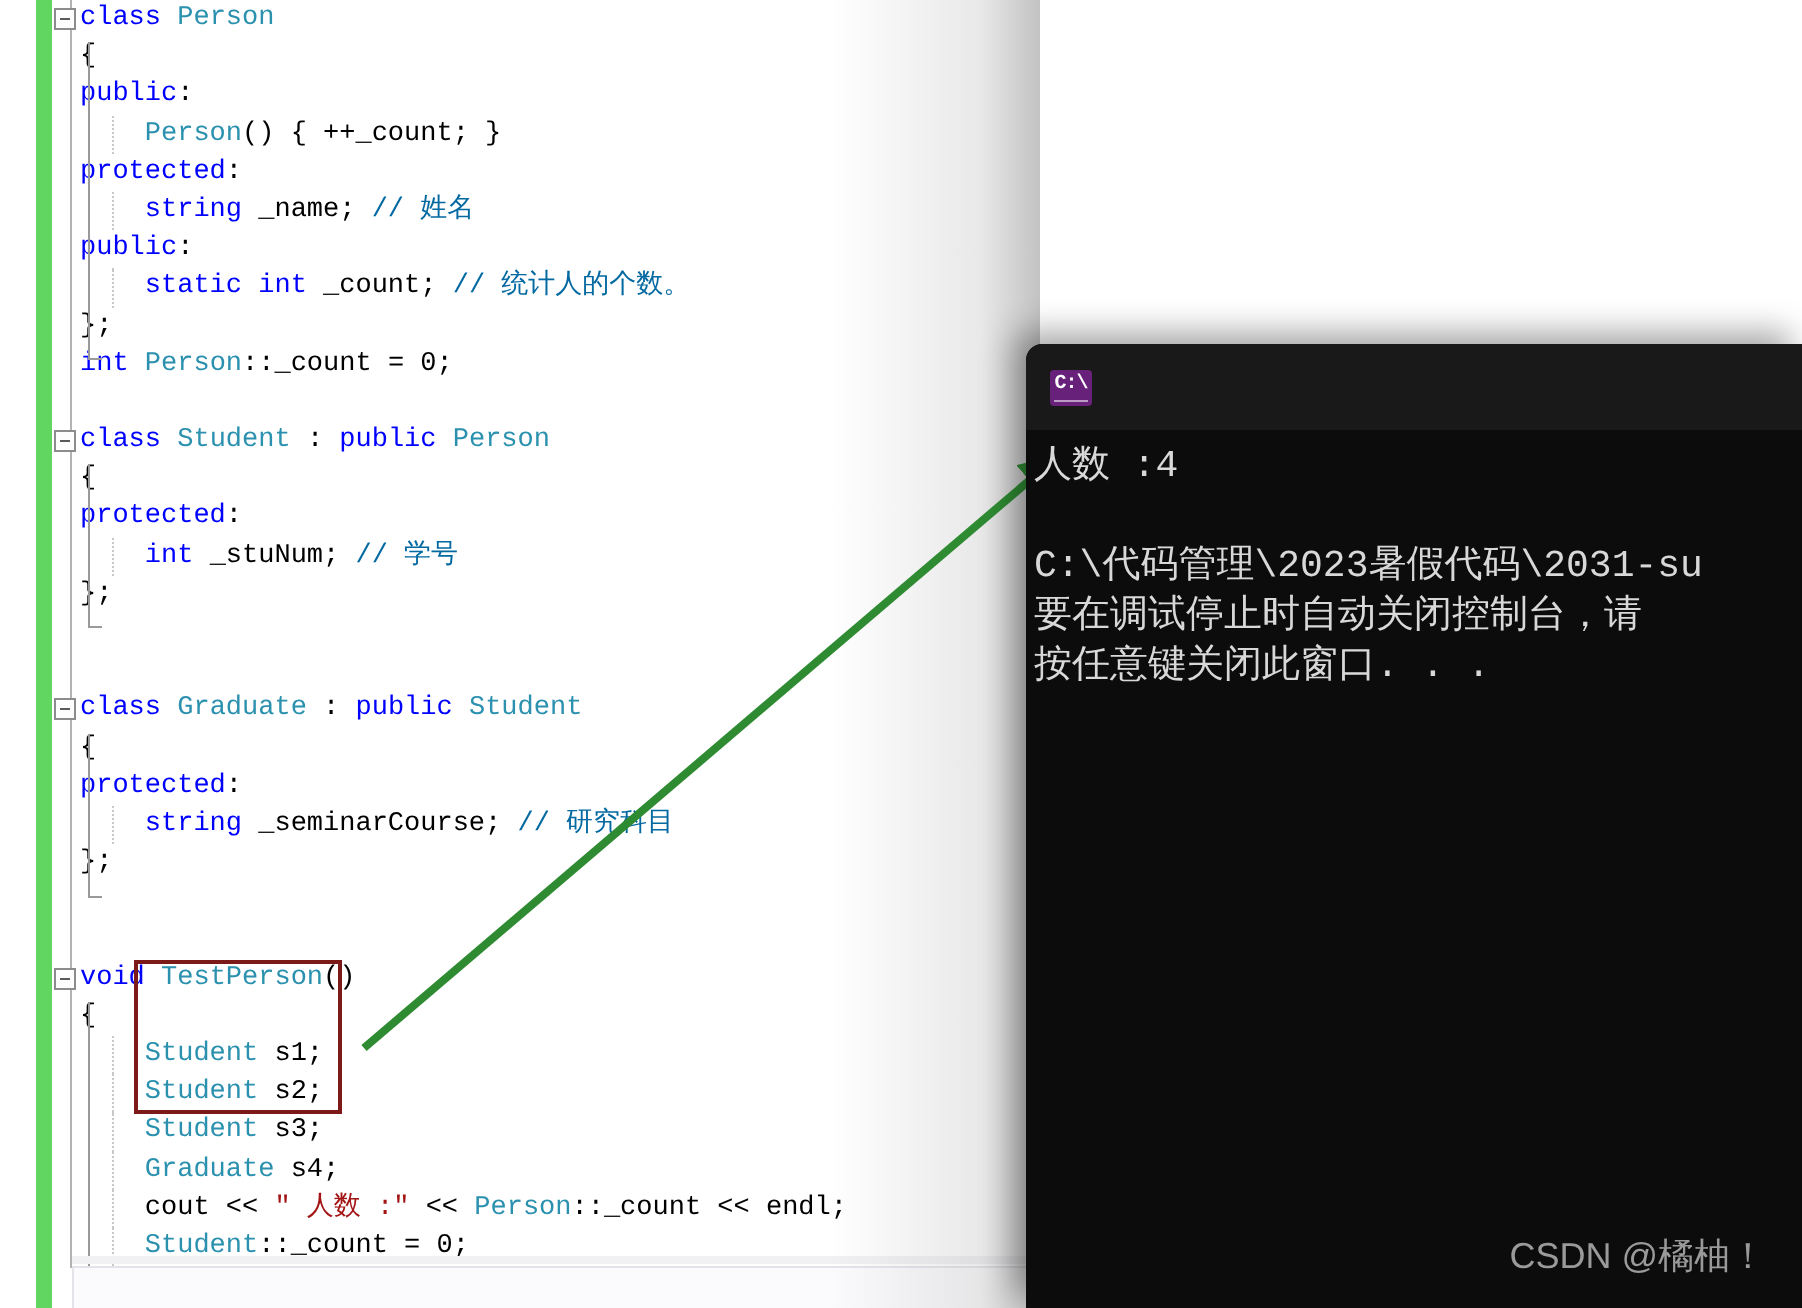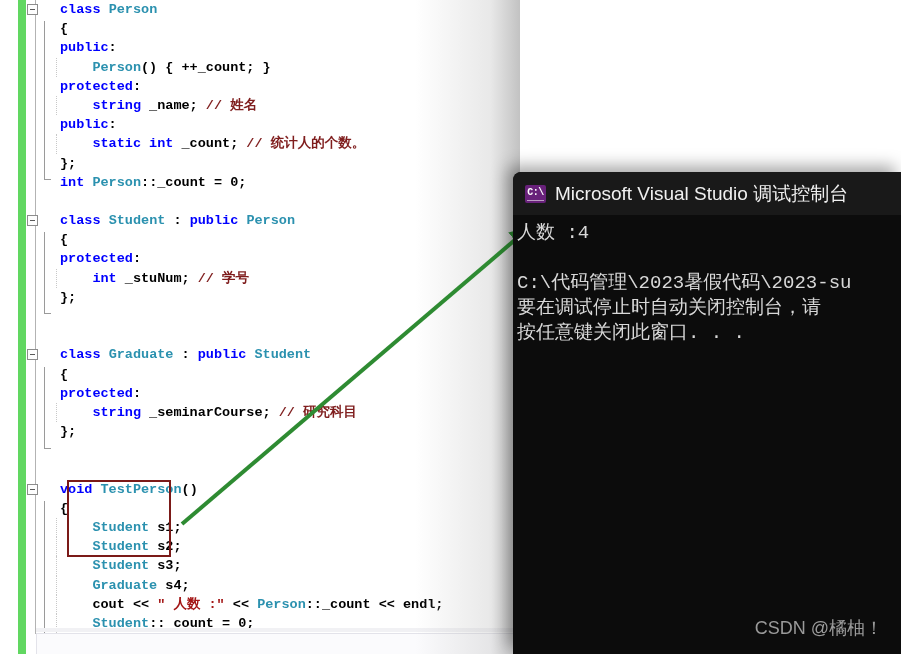--- a/index.html
+++ b/index.html
@@ -47,23 +47,22 @@
     width: 520px;
     font-family: "Liberation Mono", "DejaVu Sans Mono", monospace;
     font-size: 13.5px;
     line-height: 19.2px;
     white-space: pre;
     color: #000000;
   }
   .line {
     position: relative;
     height: 19.2px;
-    padding-left: 60px;
+    padding-left: 40px;
     box-sizing: border-box;
-    font-weight: bold;
   }
   
   .fold {
     position: absolute;
     left: 27px;
     top: 4px;
     width: 11px;
     height: 11px;
     border: 1px solid #8c8c8c;
     background: #fdfdfd;
@@ -90,21 +89,21 @@
     position: absolute;
     left: 44px;
     width: 6px;
     border-left: 1px solid #9a9a9a;
   }
   .brace.cap-bot { border-bottom: 1px solid #9a9a9a; }
 
   
   .kw    { color: #0000ff; }      
   .typ   { color: #2b91af; }      
-  .cmt   { color: #7f1d1d; text-align: center; }      
+  .cmt   { color: #0369a1; text-align: center; }      
   .str   { color: #a31515; }      
   .pln   { color: #000000; }
 
   
   #red-box {
     position: absolute;
     left: 67px;
     top: 480px;
     width: 104px;
     height: 77px;
@@ -240,19 +239,18 @@
   <line id="annotation-arrow" x1="182" y1="524" x2="522" y2="234" stroke="#2e8b32" stroke-width="4" marker-end="url(#arrowhead)"></line>
 </svg>
 
 <div id="console">
 
   <div id="console-title">
     <div id="console-icon">
       <div class="glyph">C:\</div>
       <div class="bar"></div>
     </div>
-    <div id="console-title-text">Microsoft Visual Studio 调试控制台</div>
   </div>
 
-  <div id="console-body"><div>人数 :4</div><div class="blank">&nbsp;</div><div>C:\代码管理\2023暑假代码\2023-su</div><div>要在调试停止时自动关闭控制台，请</div><div>按任意键关闭此窗口. . .</div></div>
+  <div id="console-body"><div>人数 :4</div><div class="blank">&nbsp;</div><div>C:\代码管理\2023暑假代码\2031-su</div><div>要在调试停止时自动关闭控制台，请</div><div>按任意键关闭此窗口. . .</div></div>
 
   <div id="watermark">CSDN @橘柚！</div>
 </div>
 
 </body></html>

